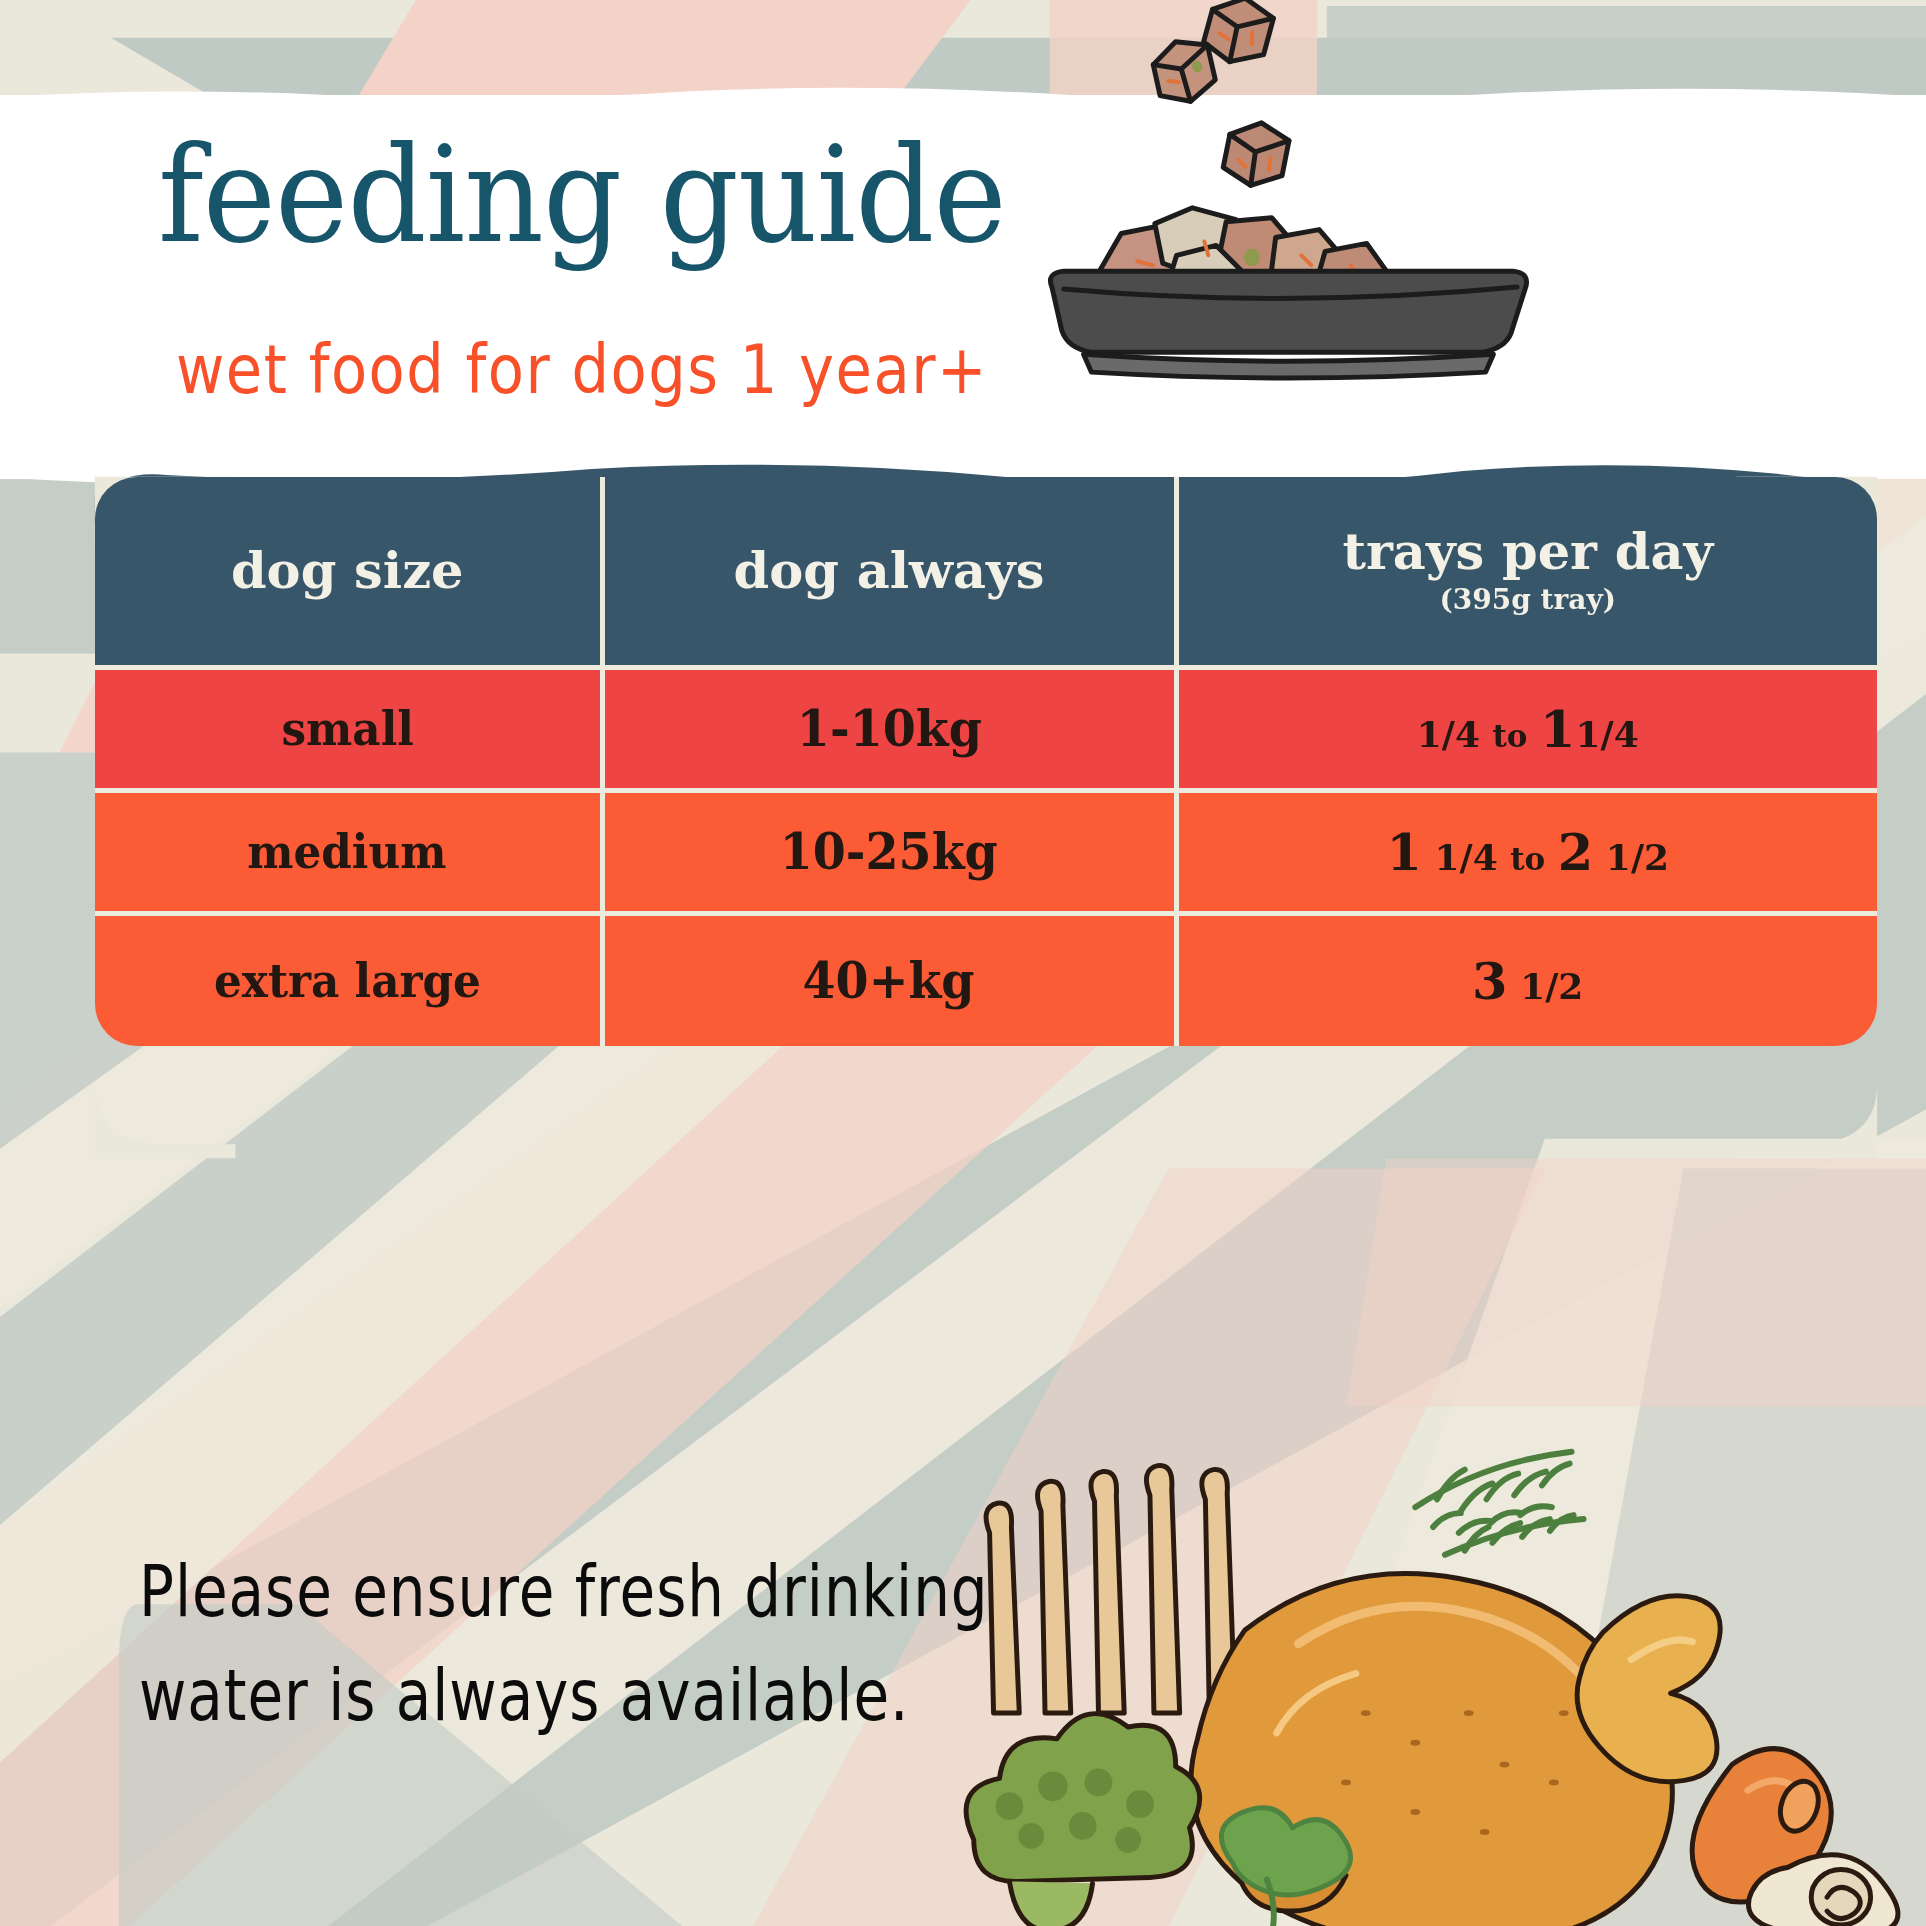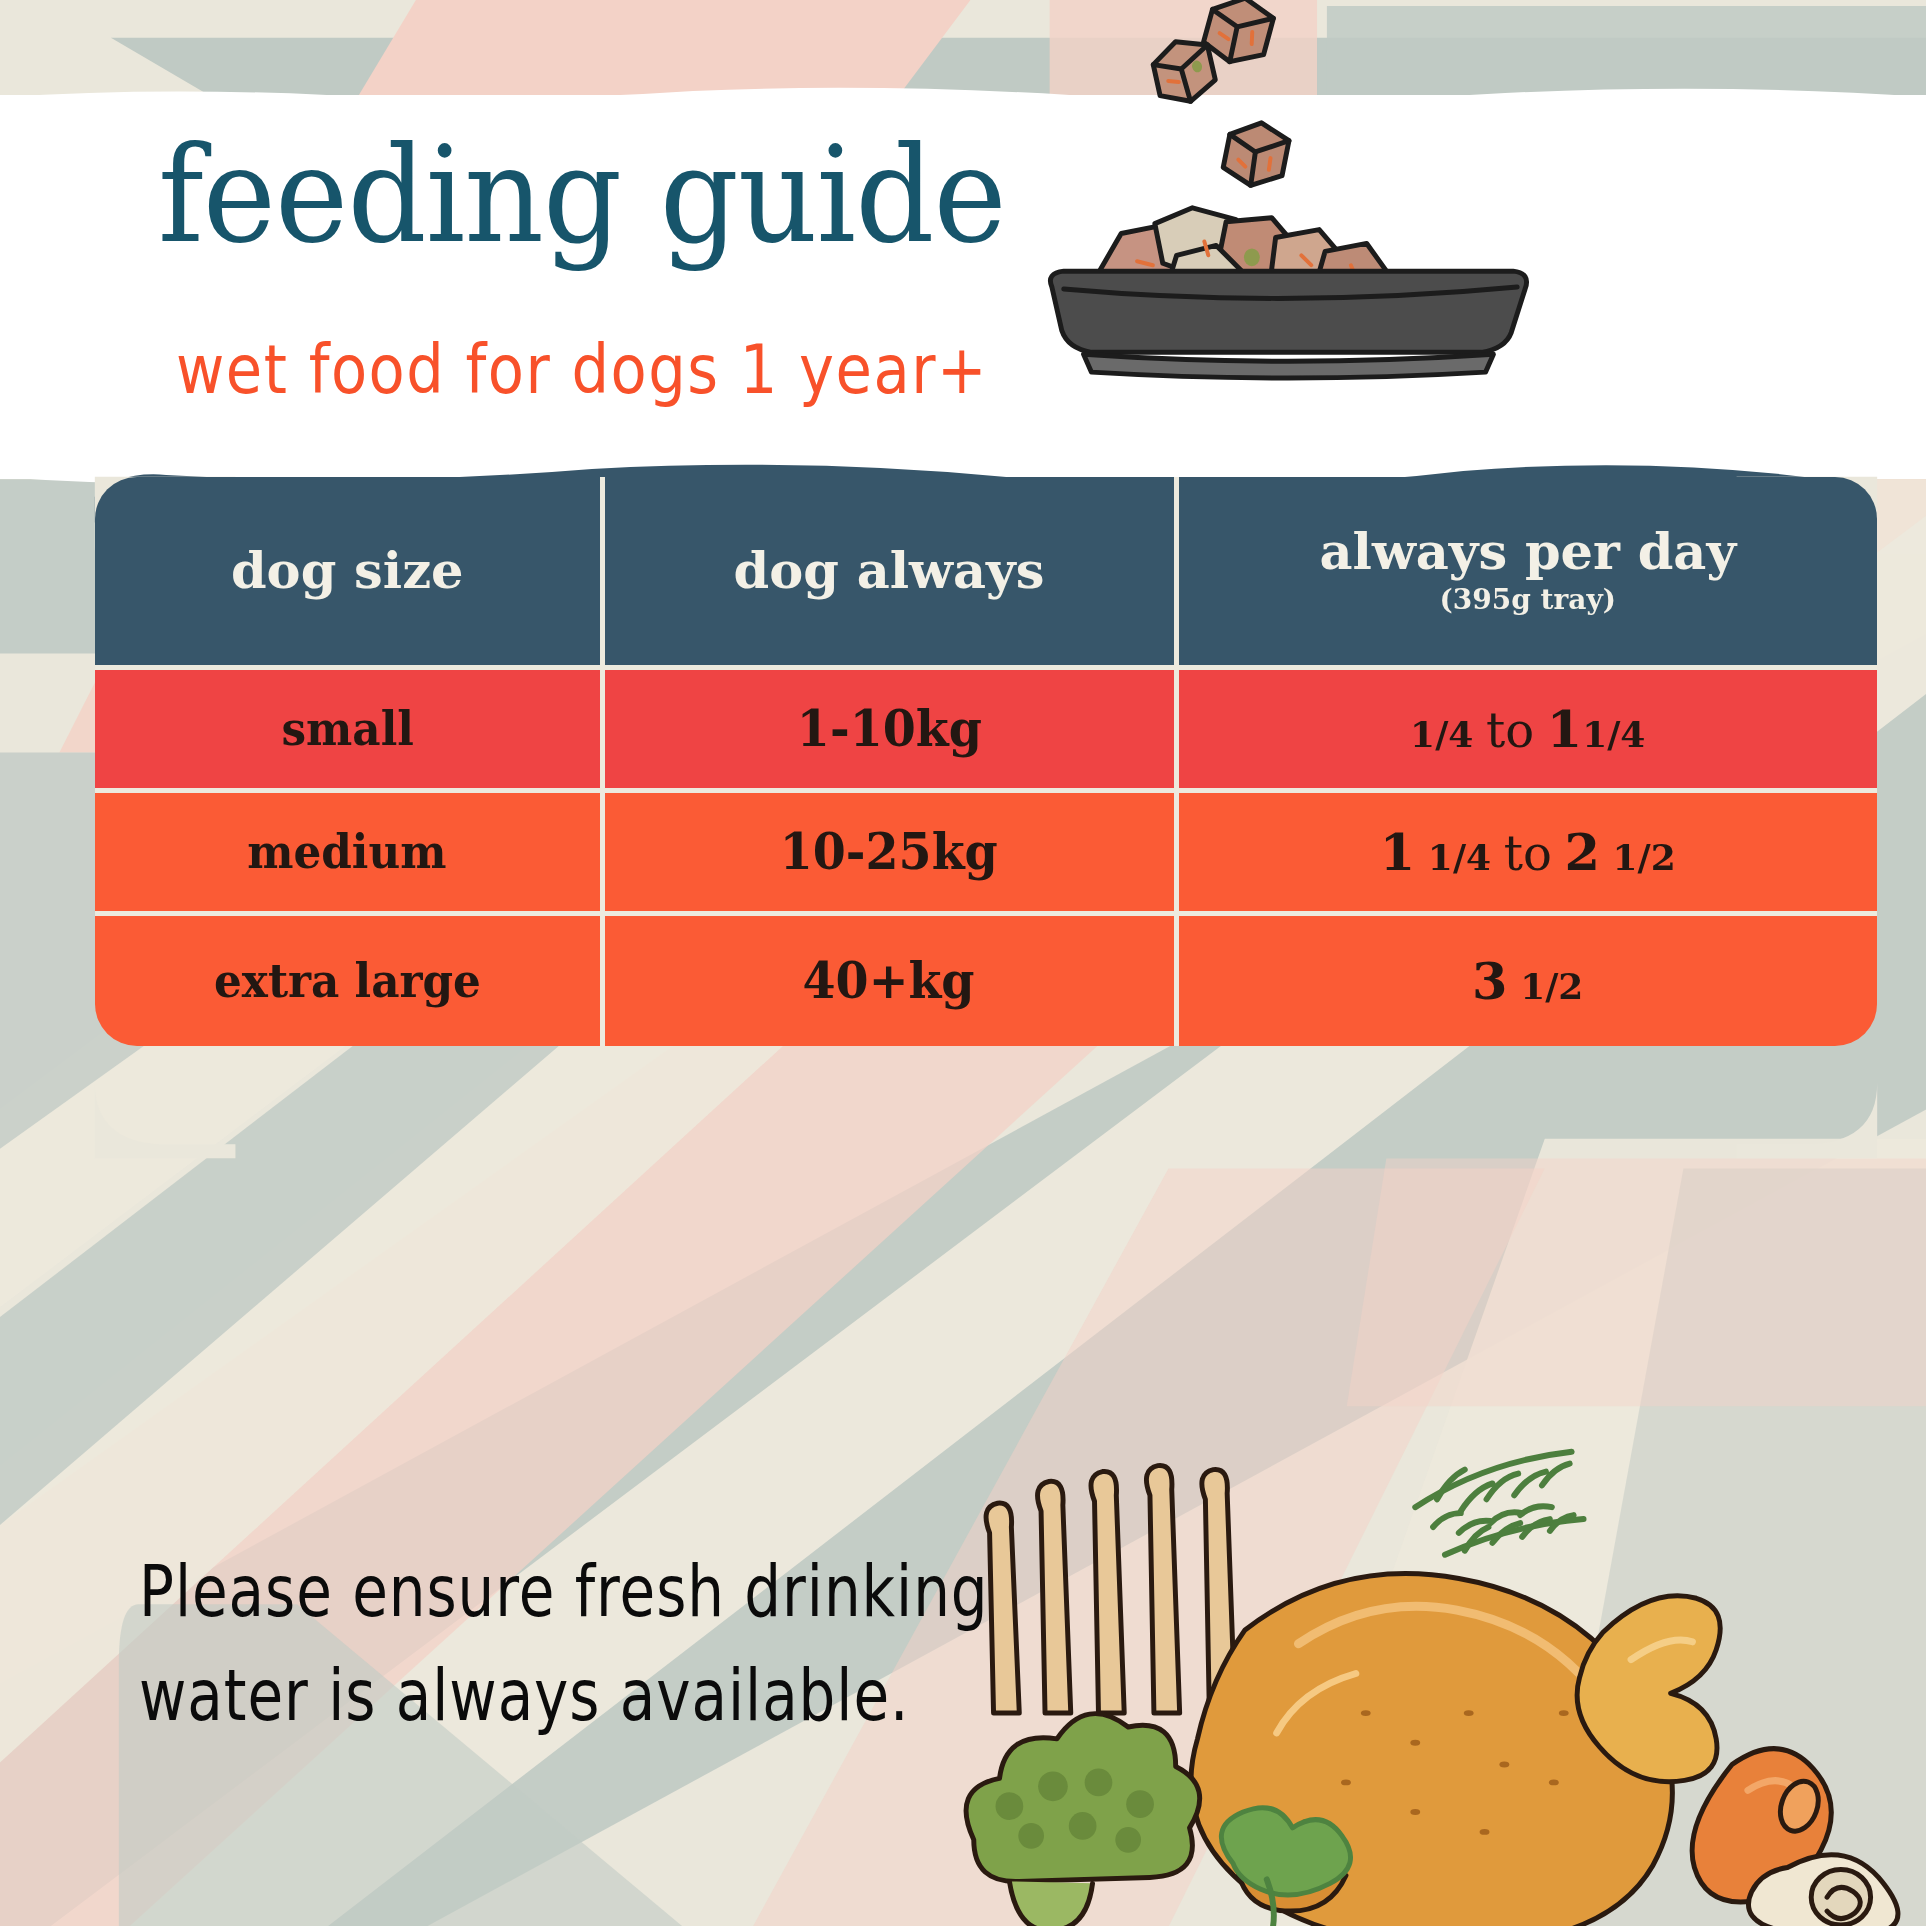--- a/index.html
+++ b/index.html
@@ -70,21 +70,21 @@
   }
   .cell.first { border-left:none; }
   .cell.last  { border-right:none; }
   .row-light .cell { background:#ef4444; }
   .row-dark  .cell { background:#FB5B35; }
 
   .size-txt { font-size:46px; font-weight:600; transform:scaleX(0.95); display:inline-block; }
   .wt-txt   { font-size:50px; font-weight:bold; transform:scaleX(0.95); display:inline-block; }
   .tray-txt { font-size:36px; font-weight:bold; white-space:nowrap; }
   .tray-txt .big { font-size:51px; font-weight:bold; }
-  .tray-txt .to  { font-size:48px; font-weight:400; }
+  .tray-txt .to  { font-size:31px; font-weight:700; }
 
   
   .note {
     position:absolute; left:139px; top:1539px; z-index:6;
     font-family:"DejaVu Sans", sans-serif;
     font-size:61px; line-height:1.45; color:#0B0B0B;
     letter-spacing:1px;
     transform:scaleY(1.18) scaleX(0.95);
     transform-origin:left top;
   }
@@ -205,21 +205,21 @@
   <table class="tbl" style="position:relative;z-index:2;border-radius:42px;overflow:hidden;">
     <thead>
       <tr>
         <th class="hdr-cell first" style="width:507px">
           <div class="hdr-main">dog size</div>
         </th>
         <th class="hdr-cell" style="width:574px">
           <div class="hdr-main">dog always</div>
         </th>
         <th class="hdr-cell last" style="width:701px">
-          <div class="hdr-main">always per day</div>
+          <div class="hdr-main">trays per day</div>
           <div class="hdr-sub">(395g tray)</div>
         </th>
       </tr>
     </thead>
     <tbody>
       <tr class="row-light">
         <td class="cell first">
           <span class="size-txt">small</span>
         </td>
         <td class="cell">

